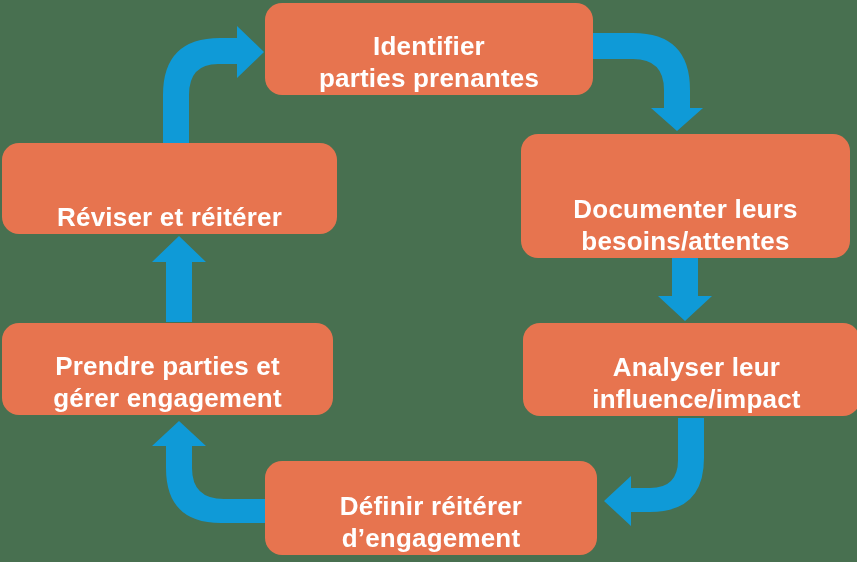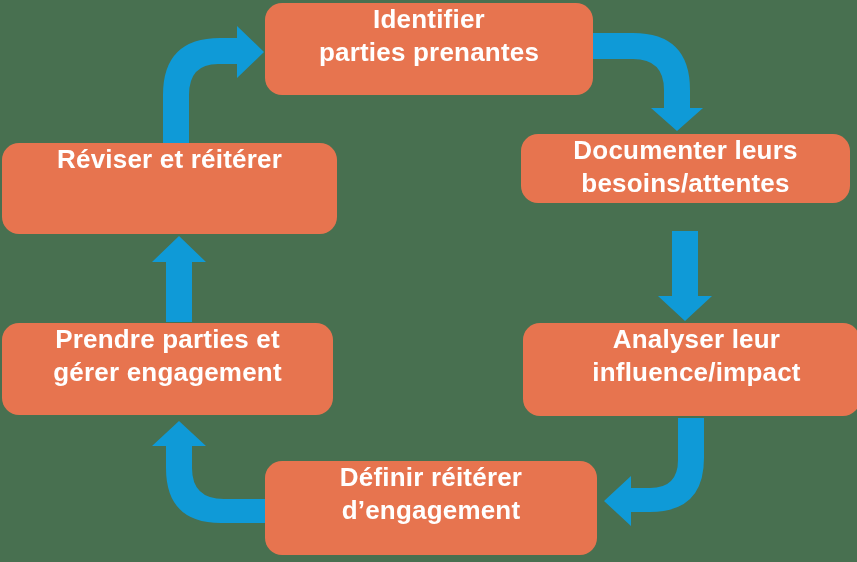--- a/index.html
+++ b/index.html
@@ -21,27 +21,27 @@
   .box {
     position: absolute;
     background: var(--color-box, #E7744F);
     border-radius: 17px;
     color: var(--color-text, #FFFFFF);
     font-weight: 700;
     font-size: 26px;
     line-height: 1.26;
     letter-spacing: 0.2px;
     display: flex;
-    align-items: flex-start;
+    align-items: flex-end;
     justify-content: center;
     text-align: center;
   }
   .box .label { white-space: pre-line; }
   .box-identifier { left: 265px; top: 3px;   width: 328px; height: 92px; }
-  .box-documenter { left: 521px; top: 134px; width: 329px; height: 69px; }
+  .box-documenter { left: 521px; top: 134px; width: 329px; height: 124px; }
   .box-reviser    { left: 2px;   top: 143px; width: 335px; height: 91px; }
   .box-analyser   { left: 523px; top: 323px; width: 327px; height: 93px; padding-left: 10px; }
   .box-prendre    { left: 2px;   top: 323px; width: 331px; height: 92px; }
   .box-definir    { left: 265px; top: 461px; width: 332px; height: 94px; }
 </style>
 </head>
 <body>
 
 <div class="canvas">
 

